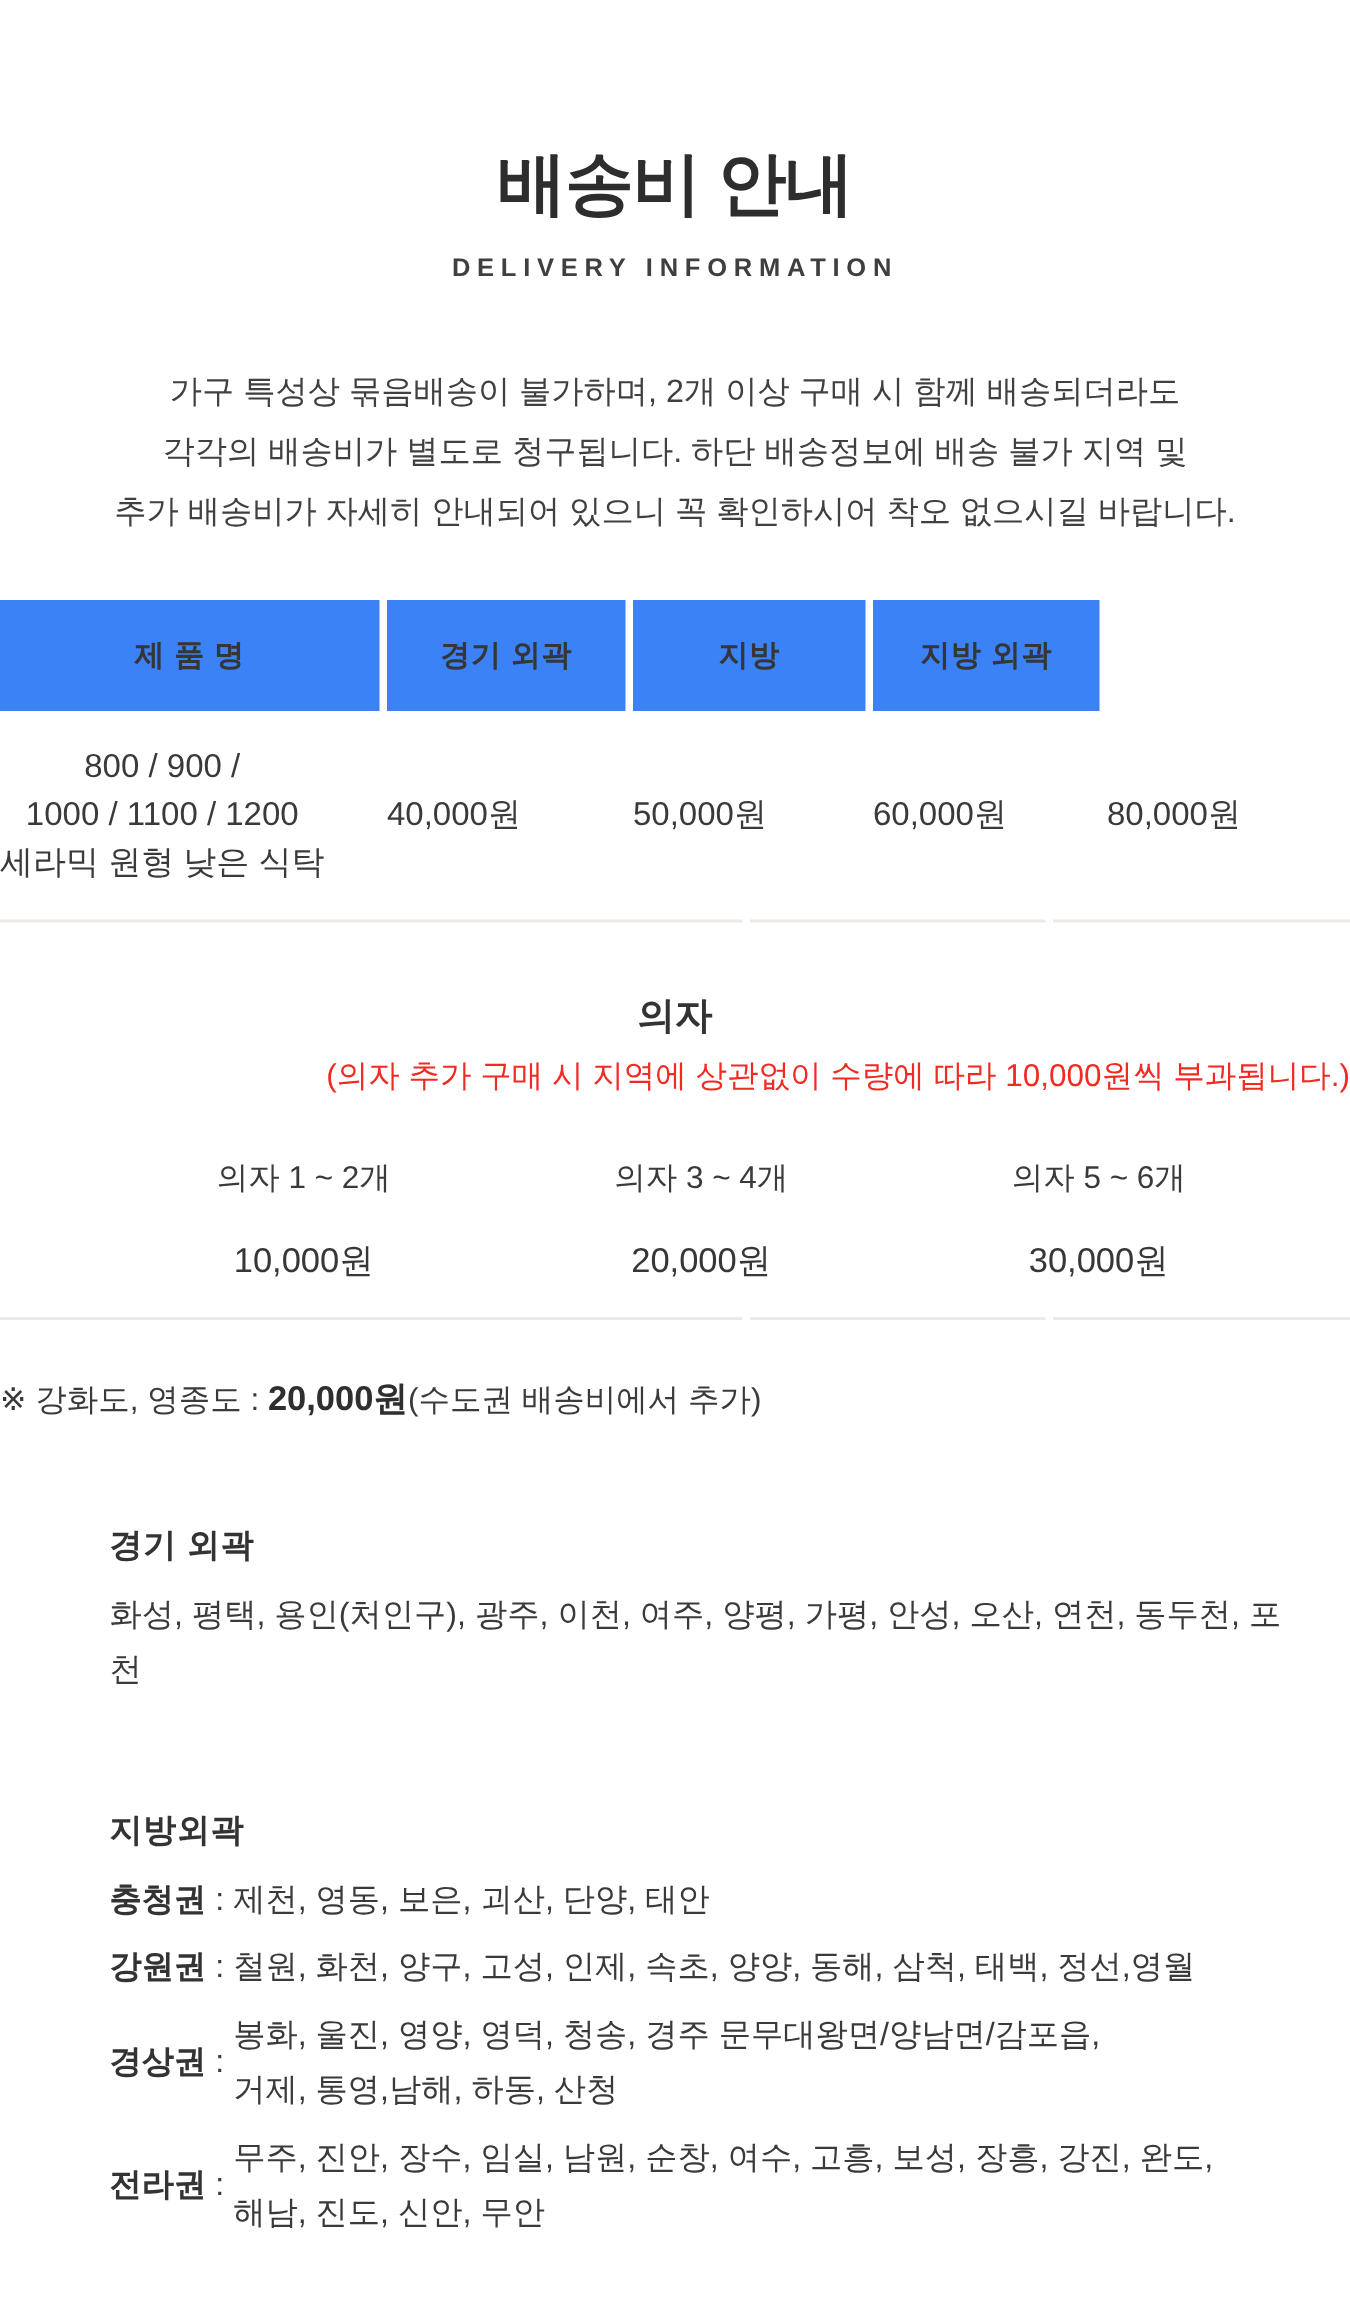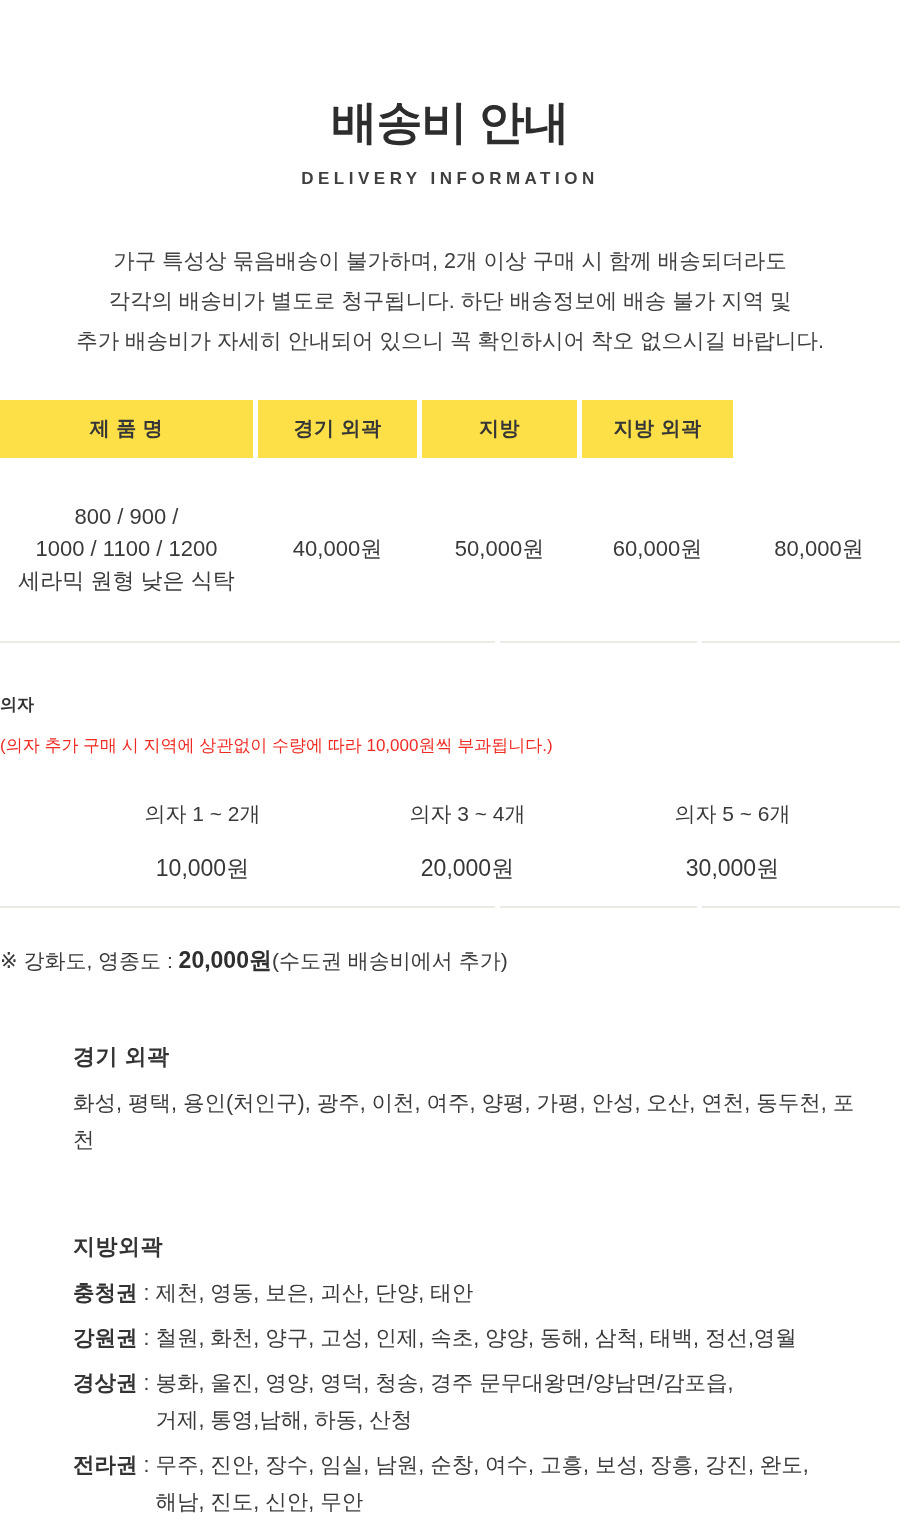--- a/index.html
+++ b/index.html
@@ -26,43 +26,43 @@
   }
 
   
   .ship-table { margin-top:39px; }
   .t-grid {
     display:grid;
     grid-template-columns:253px 159px 155px 151px 162px;
     column-gap:5px;
   }
   .thead .cell {
-    height:58px; background:#fde047; color:#363636;
+    height:74px; background:#3b82f6; color:#363636;
     display:flex; align-items:center; justify-content:center;
     font-size:20px; font-weight:600; letter-spacing:0.5px;
   }
   .trow .cell {
-    height:183px; display:flex; align-items:center; justify-content:center;
+    height:139px; display:flex; align-items:center; 
     text-align:center; font-size:22px; color:#3a3a3a;
   }
   .trow .product { line-height:32px; font-size:22px; }
 
   .seg-line { position:relative; height:2px; }
   .seg-line span { position:absolute; top:0; height:2px; background:#edeae3; }
   .seg-line .s1 { left:0;     width:495px; }
   .seg-line .s2 { left:500px; width:197px; }
   .seg-line .s3 { left:702px; width:198px; }
 
   
   .chair { padding-top:48px; }
   .chair-title {
-    text-align:left; font-size:17px; font-weight:700; line-height:28px; color:#333333;
+    text-align:center; font-size:25px; font-weight:700; line-height:28px; color:#333333;
   }
   .chair-notice {
-    margin-top:13px; text-align:left; font-size:17px; line-height:28px; font-weight:400;
+    margin-top:13px; text-align:right; font-size:21px; line-height:28px; font-weight:400;
   }
   .chair-tiers {
     margin-top:40px; padding:0 35px 0 70px;
     display:grid; grid-template-columns:1fr 1fr 1fr;
   }
   .tier { text-align:center; }
   .tier-label { font-size:21px; line-height:28px; color:#3a3a3a; }
   .tier-price { margin-top:26px; font-size:23px; line-height:28px; color:#373737; }
   .chair-bottom-pad { height:24px; }
 
@@ -72,21 +72,21 @@
   }
   .island-note .pre, .island-note .suf { white-space:pre; }
   .island-note .price { font-size:23px; font-weight:700; color:#2f2f2f; }
 
   
   .regions { margin-top:68px; padding:0 45px 0 73px; }
   .region-heading {
     font-size:22px; font-weight:700; line-height:27px; color:#333333; letter-spacing:0.5px;
   }
   .region + .region { margin-top:74px; }
-  .region-row { display:flex; align-items:flex-start; font-size:21.5px; line-height:37px; }
+  .region-row { display:flex; align-items:center; font-size:21.5px; line-height:37px; }
   .region .region-row:first-of-type { margin-top:15px; }
   .region .region-row + .region-row { margin-top:8px; }
   .region-label { font-weight:700; color:#333333; white-space:pre; flex:0 0 auto; }
   .region-colon { white-space:pre; flex:0 0 auto; }
   .region-text { flex:1 1 auto; color:#3a3a3a; }
 </style>
 </head>
 <body>
 
 <div class="page">

